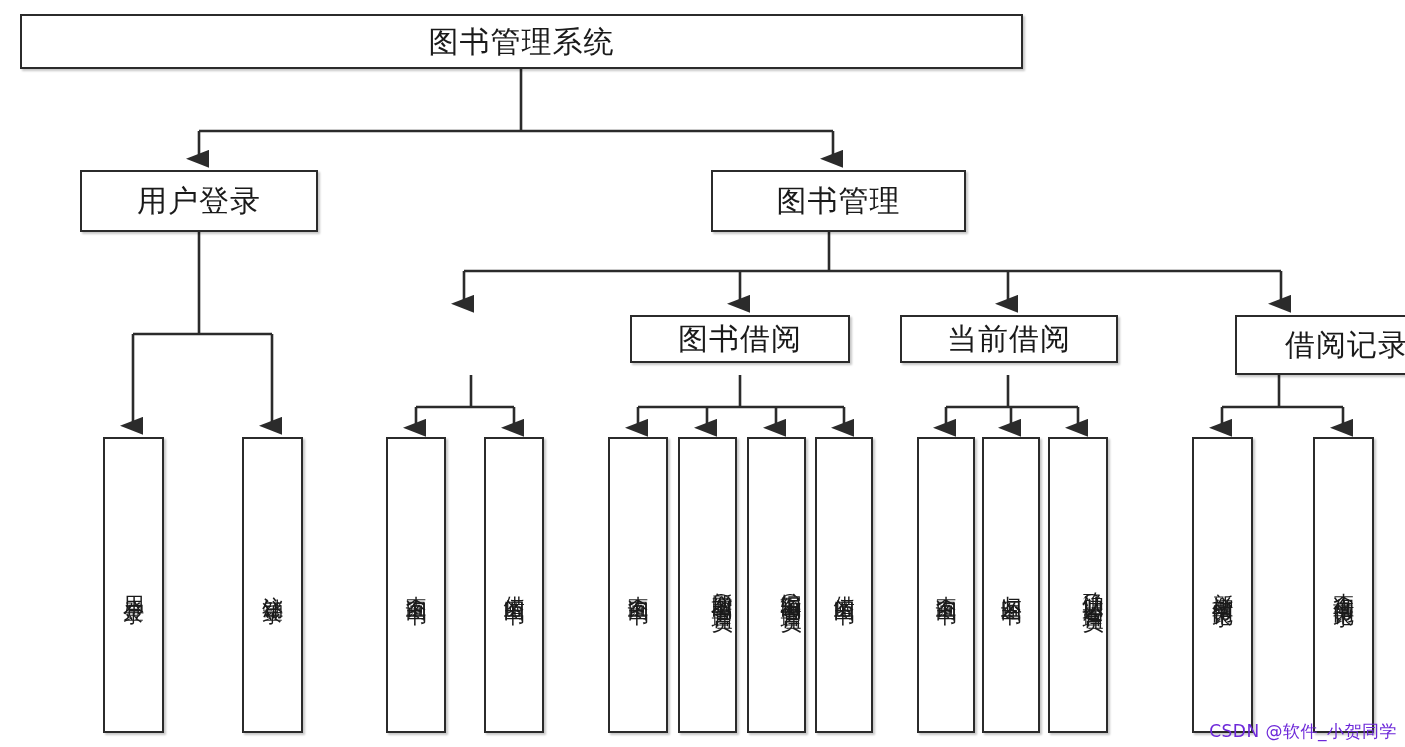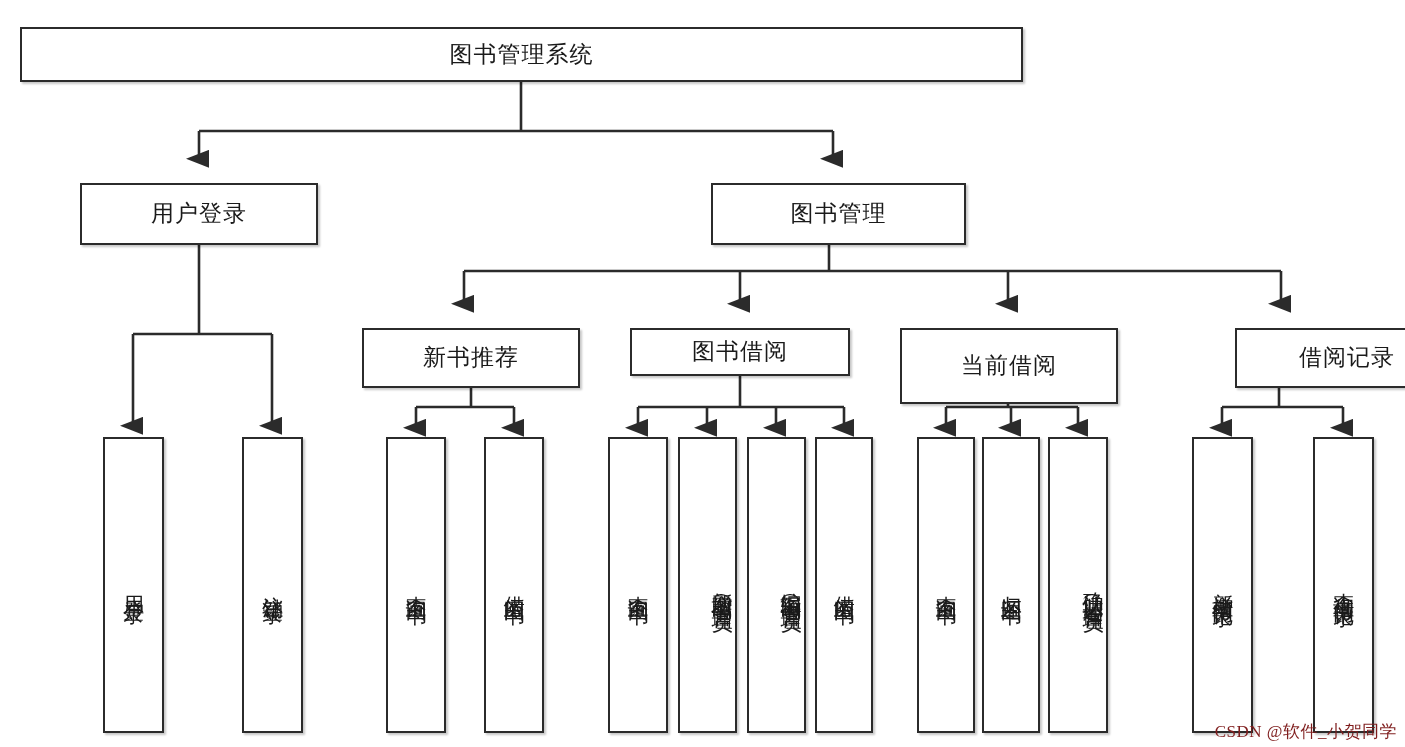--- a/index.html
+++ b/index.html
@@ -29,25 +29,24 @@
     box-sizing: border-box;
     background: #ffffff;
     border: 2px solid #2b2b2b;
     box-shadow: 2px 2px 2px rgba(0,0,0,0.22);
     display: flex;
     align-items: center;
     justify-content: center;
     color: #1a1a1a;
   }
   .node.horiz {
-    font-size: 23px;
+    font-size: 30px;
     letter-spacing: 1px;
     line-height: 1.2;
     white-space: nowrap;
-    margin-top: 13px;
   }
   .node.vert {
     writing-mode: vertical-rl;
     text-orientation: upright;
     font-size: 21px;
     line-height: 1.25;
     letter-spacing: 3px;
     align-items: flex-start;
     justify-content: center;
     padding-top: 6px;
@@ -60,25 +59,24 @@
     padding-top: 0;
   }
   .label {
     display: block;
   }
   .watermark {
     position: absolute;
     right: 8px;
     bottom: 4px;
     font-size: 17px;
-    color: #7f1d1d;
+    color: #6d28d9;
     letter-spacing: 0.5px;
     white-space: nowrap;
     z-index: 5;
-    font-family: Liberation Serif, serif;
   }
 </style>
 </head>
 <body>
 
 <div id="canvas">
 
   <svg class="edges" viewBox="0 0 1405 747" xmlns="http://www.w3.org/2000/svg">
     <defs>
       <marker id="arrow" markerWidth="10" markerHeight="10" refX="3.2" refY="4" orient="auto" markerUnits="strokeWidth">
@@ -134,27 +132,24 @@
     <span class="label">图书管理系统</span>
   </div>
 
   <div class="node horiz" style="left: 80px; top: 170px; width: 238px; height: 62px;">
     <span class="label">用户登录</span>
   </div>
   <div class="node horiz" style="left: 711px; top: 170px; width: 255px; height: 62px;">
     <span class="label">图书管理</span>
   </div>
 
-  <div class="node horiz" style="left: 362px; top: 315px; width: 218px; height: 60px;">
-    <span class="label">新书推荐</span>
-  </div>
   <div class="node horiz" style="left: 630px; top: 315px; width: 220px; height: 48px;">
     <span class="label">图书借阅</span>
   </div>
-  <div class="node horiz" style="left: 900px; top: 315px; width: 218px; height: 76px; align-items: center;">
+  <div class="node horiz" style="left: 900px; top: 315px; width: 218px; height: 48px; align-items: center;">
     <span class="label">当前借阅</span>
   </div>
   <div class="node horiz" style="left: 1235px; top: 315px; width: 176px; height: 60px; padding-left: 48px;">
     <span class="label">借阅记录</span>
   </div>
 
   <div class="node vert mid-align" style="left: 103px; top: 437px; width: 61px; height: 296px;">
     <span class="label">用户登录</span>
   </div>
   <div class="node vert mid-align" style="left: 242px; top: 437px; width: 61px; height: 296px;">

